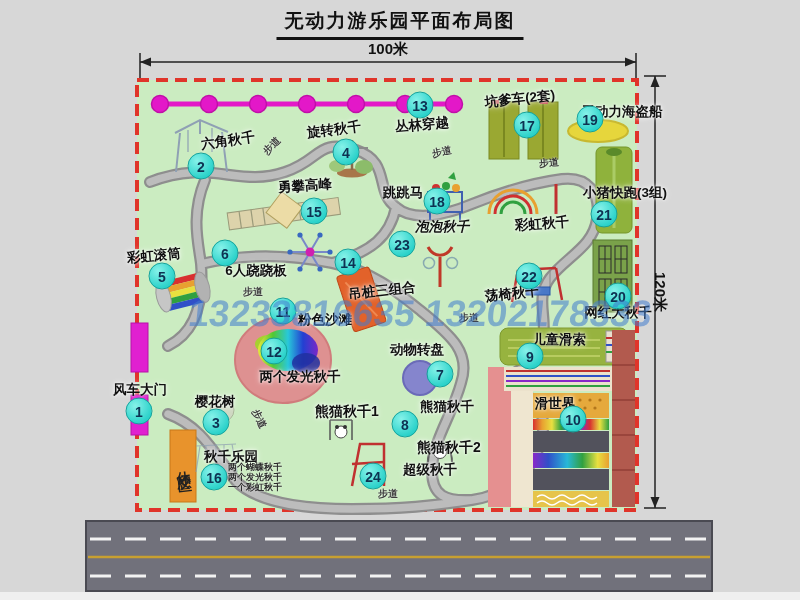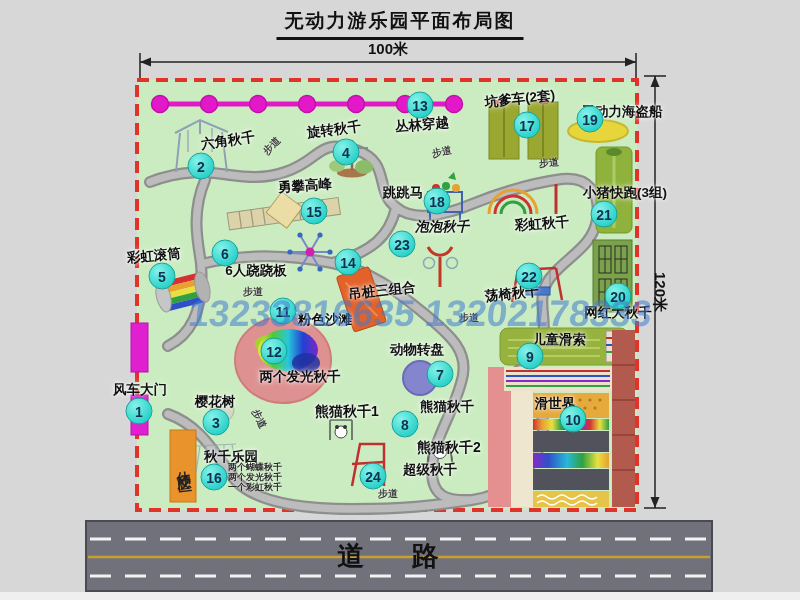--- a/index.html
+++ b/index.html
@@ -410,15 +410,14 @@
       <div class="walk-label" style="left: 388px; top: 494px;">步道</div>
       <div class="note" style="left: 255px; top: 467px;">两个蝴蝶秋千</div>
       <div class="note" style="left: 255px; top: 477px;">两个发光秋千</div>
       <div class="note" style="left: 255px; top: 487px;">一个彩虹秋千</div>
     </div>
 
   <div class="rest-label">休憩区</div>
 
   <div class="watermark-ph">13233816635 13202178333</div>
 
-  <div class="road-label">道 路</div>
   <div class="bottom-strip"></div>
 </div>
 
 </body></html>

